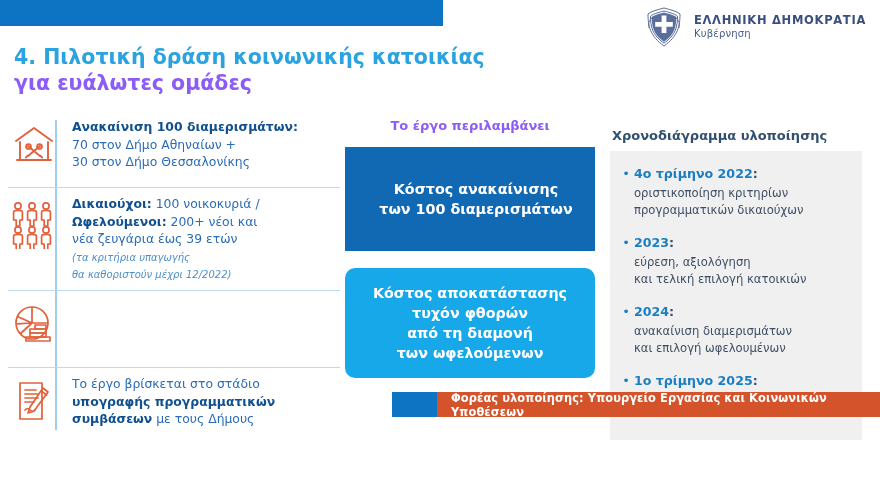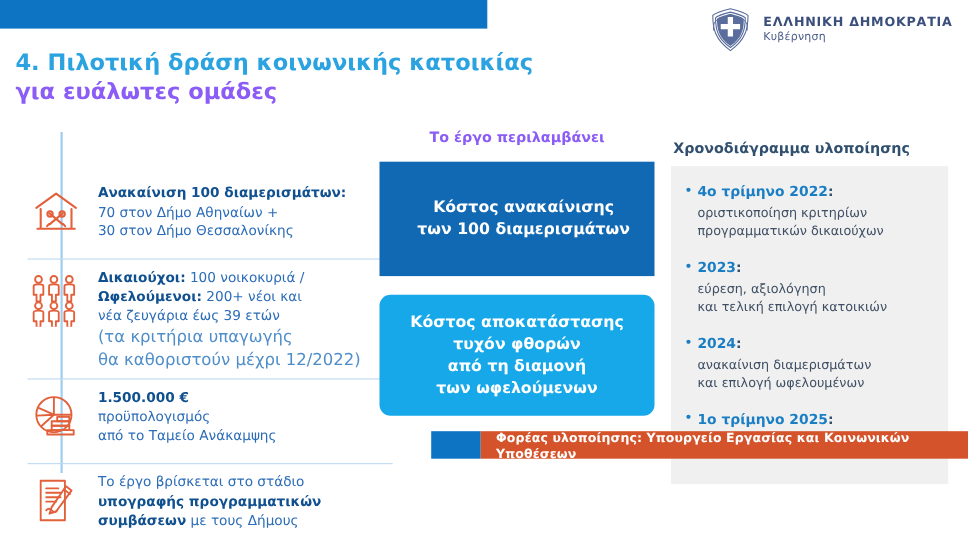--- a/index.html
+++ b/index.html
@@ -36,39 +36,39 @@
   
   .heading{position:absolute;left:14px;top:44px;width:620px;}
   .heading .l1{
     font-size:20.5px;font-weight:bold;color:#2aa3e0;line-height:1.28;
   }
   .heading .l2{
     font-size:20.5px;font-weight:bold;color:#8b5cf6;line-height:1.28;
   }
 
   
-  .left-col{position:absolute;left:25px;top:118px;width:330px;margin-top:48px;}
+  .left-col{position:absolute;left:8px;top:118px;width:330px;}
   .lc-vline{
     position:absolute;left:55px;top:120px;width:2px;height:310px;
     background:#9ecdf0;
   }
   .lrow{
     position:relative;display:flex;align-items:flex-start;
     min-height:62px;
   }
   .lrow .ico{
     width:52px;flex:0 0 52px;display:flex;align-items:center;
     justify-content:center;padding-top:4px;
   }
   .lrow .txt{
     padding-left:12px;font-size:12.4px;color:#2b6cb8;line-height:1.42;
   }
   .lrow .txt b{color:#10508f;font-weight:bold;}
   .lrow .txt .note{
-    font-size:15px;color:#4f8ec9;line-height:1.38;
+    font-style:italic;font-size:10px;color:#4f8ec9;line-height:1.38;
   }
   .hdivider{
     height:1px;background:#bcd9f2;margin:7px 0 7px 0;
     margin-left:0;width:332px;
   }
 
   
   .mid-col{position:absolute;left:345px;top:118px;width:250px;}
   .mid-title{
     text-align:center;font-size:13px;font-weight:bold;color:#8b5cf6;
@@ -216,25 +216,20 @@
             <circle cx="21" cy="21" r="16"></circle>
             <path d="M21 5 L21 21 L37 21"></path>
             <path d="M21 21 L6.5 14.5 M21 21 L5.6 21.8 M21 21 L9 32"></path>
             <rect x="19" y="27" width="16" height="4"></rect>
             <rect x="19" y="31" width="16" height="4"></rect>
             <rect x="15" y="35" width="24" height="4"></rect>
             <rect x="24" y="23" width="11" height="4"></rect>
           </g>
         </svg>
       </div>
-      <div class="txt">
-        <b>1.500.000 €</b><br>
-        <span>προϋπολογισμός</span><br>
-        <span>από το Ταμείο Ανάκαμψης</span>
-      </div>
     </div>
 
     <div class="hdivider"></div>
 
     <div class="lrow">
       <div class="ico">
         <svg width="44" height="46" viewBox="0 0 44 46">
           <g fill="none" stroke="#e2603a" stroke-width="1.7" stroke-linecap="round" stroke-linejoin="round">
             <path d="M8 4 H30 V40 H8 Z"></path>
             <path d="M13 11 H24 M13 15 H26 M13 19 H26 M13 23 H22"></path>

